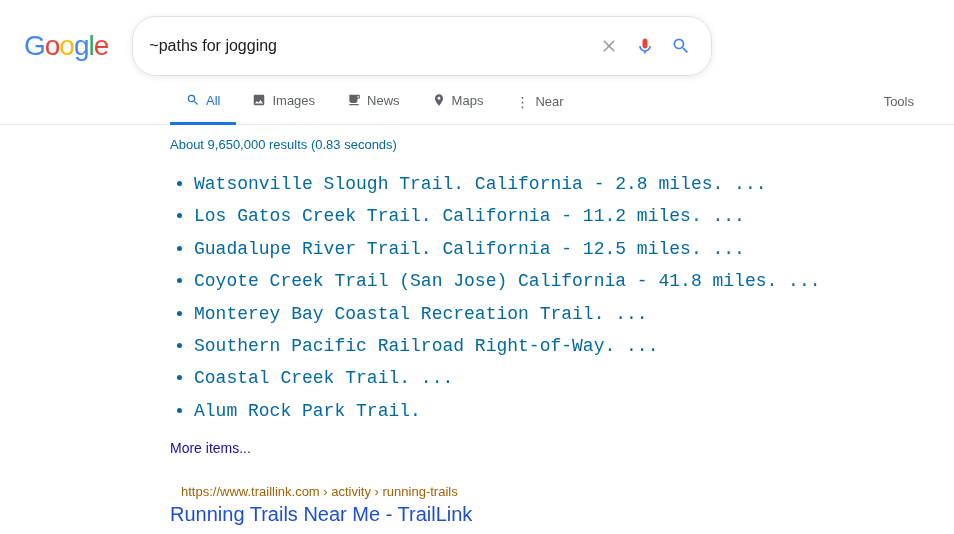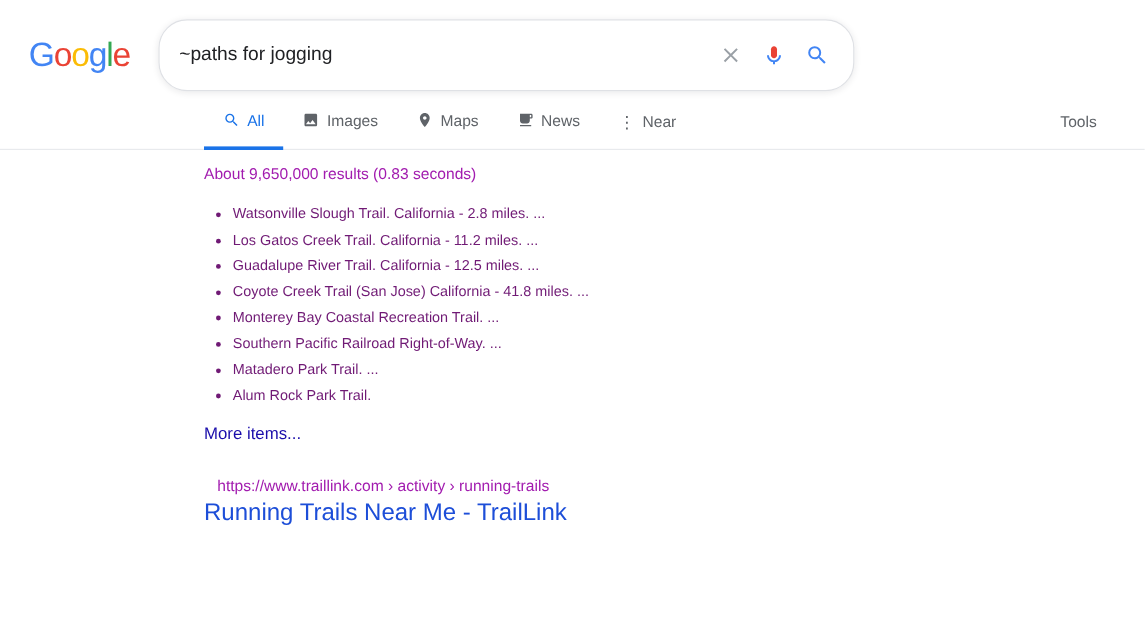--- a/index.html
+++ b/index.html
@@ -132,47 +132,48 @@
       border-right: none;
     }
 
     
     .results-area {
       padding: 12px 24px 12px 170px;
     }
 
     .results-count {
       font-size: 13px;
-      color: #a21caf;
+      color: #0369a1;
       margin-bottom: 16px;
     }
 
     .result-list {
       list-style: disc;
       padding-left: 24px;
       margin-bottom: 12px;
     }
     .result-list li {
-      font-size: 12px;
-      color: #701a75;
+      font-size: 18px;
+      color: #0369a1;
       line-height: 1.8;
+      font-family: Liberation Mono, monospace;
     }
 
     .more-items-link {
       font-size: 14px;
       color: #1a0dab;
       cursor: pointer;
       text-decoration: none;
       display: inline-block;
       margin-bottom: 20px;
     }
 
     .result-url {
       font-size: 13px;
-      color: #a21caf;
+      color: #a16207;
       margin-bottom: 4px;
       padding-left: 11px;
     }
     .result-title {
       font-size: 20px;
       color: #1d4ed8;
       cursor: pointer;
       text-decoration: none;
       display: inline-block;
     }
@@ -228,53 +229,53 @@
     <span class="nav-tab-icon">
       <svg width="14" height="14" viewBox="0 0 24 24" fill="#5f6368">
           <path d="M21 19V5c0-1.1-.9-2-2-2H5c-1.1 0-2 .9-2 2v14c0 1.1.9 2 2 2h14c1.1 0 2-.9 2-2zM8.5 13.5l2.5 3.01L14.5 12l4.5 6H5l3.5-4.5z"></path>
         </svg>
     </span>
     <span>Images</span>
   </a>
   <a class="nav-tab" href="#">
     <span class="nav-tab-icon">
       <svg width="14" height="14" viewBox="0 0 24 24" fill="#5f6368">
+          <path d="M20 3H4v10c0 2.21 1.79 4 4 4h6c2.21 0 4-1.79 4-4v-3h2c1.11 0 2-.89 2-2V5c0-1.11-.89-2-2-2zm0 5h-2V5h2v3zM4 19h16v2H4z"></path>
+        </svg>
+    </span>
+    <span>News</span>
+  </a>
+  <a class="nav-tab" href="#">
+    <span class="nav-tab-icon">
+      <svg width="14" height="14" viewBox="0 0 24 24" fill="#5f6368">
           <path d="M12 2C8.13 2 5 5.13 5 9c0 5.25 7 13 7 13s7-7.75 7-13c0-3.87-3.13-7-7-7zm0 9.5c-1.38 0-2.5-1.12-2.5-2.5S10.62 6.5 12 6.5s2.5 1.12 2.5 2.5S13.38 11.5 12 11.5z"></path>
         </svg>
     </span>
     <span>Maps</span>
-  </a>
-  <a class="nav-tab" href="#">
-    <span class="nav-tab-icon">
-      <svg width="14" height="14" viewBox="0 0 24 24" fill="#5f6368">
-          <path d="M20 3H4v10c0 2.21 1.79 4 4 4h6c2.21 0 4-1.79 4-4v-3h2c1.11 0 2-.89 2-2V5c0-1.11-.89-2-2-2zm0 5h-2V5h2v3zM4 19h16v2H4z"></path>
-        </svg>
-    </span>
-    <span>News</span>
   </a>
   <a class="nav-tab" href="#">
     <span class="nav-tab-icon">⋮</span>
     <span>Near</span>
   </a>
   <div class="nav-tools">
     <button class="tools-btn">Tools</button>
   </div>
 </nav>
 
 <div class="results-area">
   <div class="results-count">About 9,650,000 results (0.83 seconds)</div>
 
   <ul class="result-list">
     <li>Watsonville Slough Trail. California - 2.8 miles. ...</li>
     <li>Los Gatos Creek Trail. California - 11.2 miles. ...</li>
     <li>Guadalupe River Trail. California - 12.5 miles. ...</li>
     <li>Coyote Creek Trail (San Jose) California - 41.8 miles. ...</li>
     <li>Monterey Bay Coastal Recreation Trail. ...</li>
     <li>Southern Pacific Railroad Right-of-Way. ...</li>
-    <li>Matadero Park Trail. ...</li>
+    <li>Coastal Creek Trail. ...</li>
     <li>Alum Rock Park Trail.</li>
   </ul>
 
   <a class="more-items-link" href="#">More items...</a>
 
   <div style="margin-top: 8px;">
     <div class="result-url">https://www.traillink.com › activity › running-trails</div>
     <a class="result-title" href="#">Running Trails Near Me - TrailLink</a>
   </div>
 </div>

